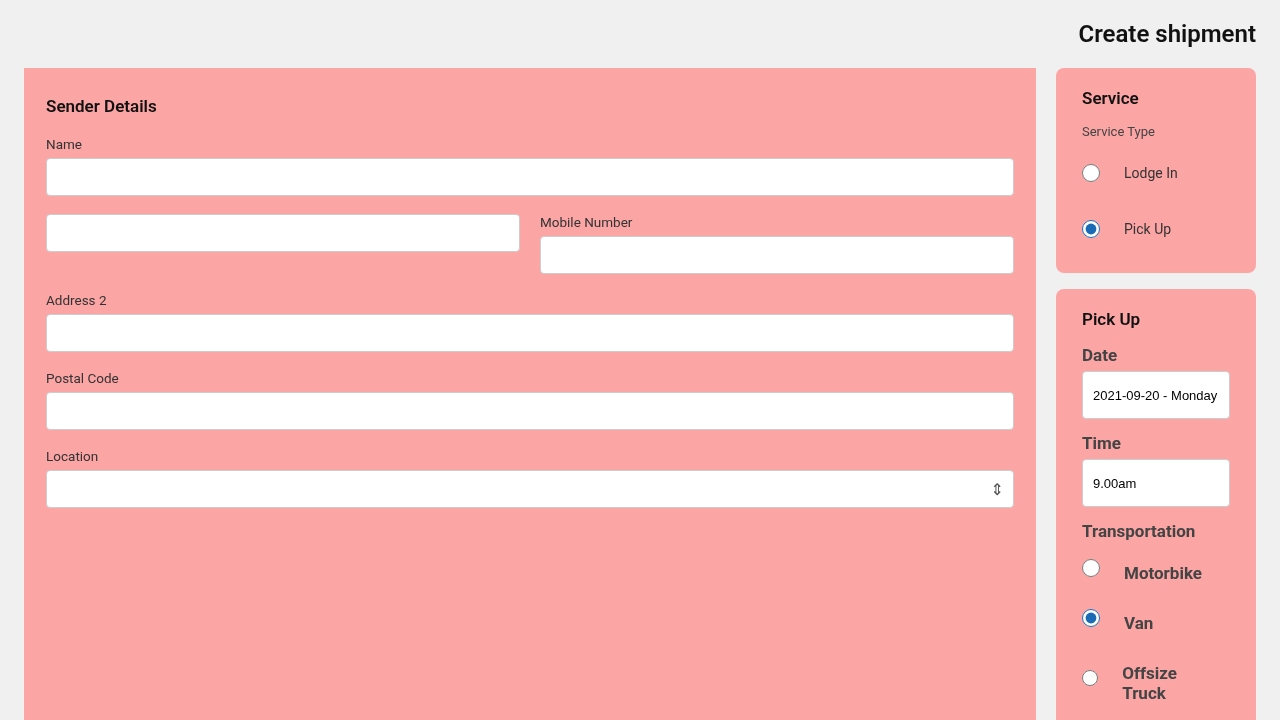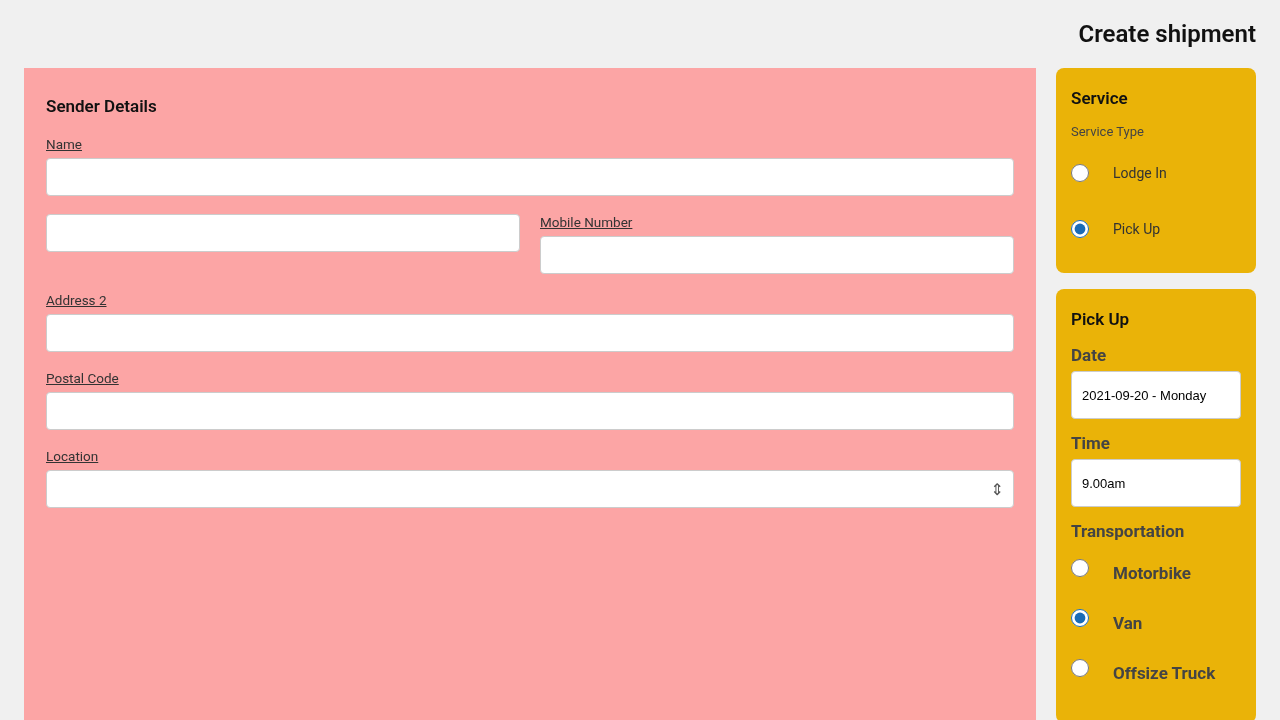--- a/index.html
+++ b/index.html
@@ -50,21 +50,20 @@
 
     .section-title {
       font-size: 17px;
       font-weight: 600;
       margin-bottom: 20px;
       color: #111;
     }
 
     .form-group {
       margin-bottom: 18px;
-      text-decoration: underline;
     }
 
     .form-row {
       display: flex;
       gap: 20px;
       margin-bottom: 18px;
     }
 
     .form-row .form-group {
       flex: 1;
@@ -122,23 +121,23 @@
     .right-column {
       display: flex;
       flex-direction: column;
       gap: 16px;
       width: 200px;
       min-width: 200px;
     }
 
     .service-panel,
     .pickup-panel {
-      background: #eab308;
+      background: #fca5a5;
       border-radius: 8px;
-      padding: 20px 15px;
+      padding: 20px 26px;
       overflow: hidden;
     }
 
     .service-panel-title,
     .pickup-panel-title {
       font-size: 17px;
       font-weight: 600;
       margin-bottom: 16px;
       color: #111;
     }

